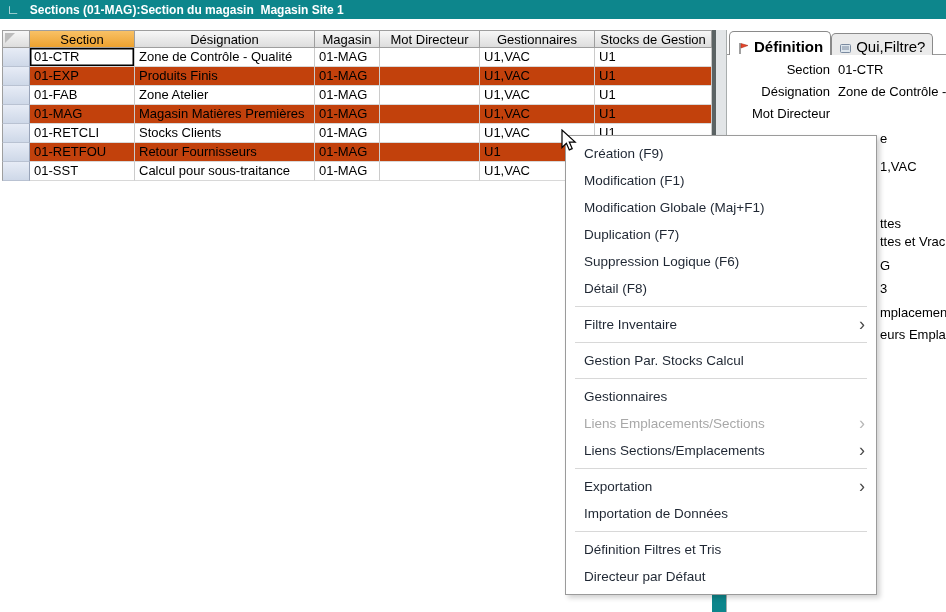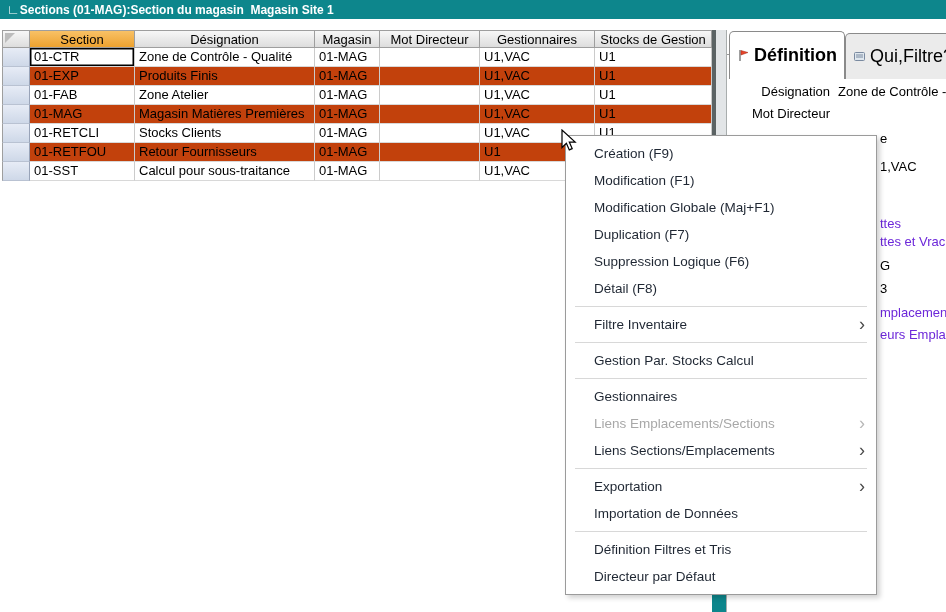--- a/index.html
+++ b/index.html
@@ -6,21 +6,21 @@
   .screen{
     position:relative;width:946px;height:612px;overflow:hidden;background:#fff;
     font-family:"Liberation Sans","DejaVu Sans",sans-serif;color:#000;
   }
   
   .titlebar{
     position:absolute;left:0;top:0;width:946px;height:19px;
     background:#0d868c;color:#fff;display:flex;align-items:center;
   }
   .app-icon{margin-left:7px;font-size:13px;font-weight:bold;line-height:19px;}
-  .title{font-size:12px;font-weight:bold;white-space:pre;}
+  .title{margin-left:10px;font-size:12px;font-weight:bold;white-space:pre;}
   
   .grid{position:absolute;left:2px;top:30px;z-index:1;}
   .header-row,.data-row{
     display:grid;grid-template-columns:28px 105px 180px 65px 100px 115px 117px;
   }
   .header-row{height:18px;}
   .hcell{
     background:linear-gradient(#f7f7f7,#dddddd);
     border-top:1px solid #9e9e9e;border-right:1px solid #9e9e9e;border-bottom:1px solid #9e9e9e;
     font-size:13px;display:flex;align-items:center;justify-content:center;
@@ -48,38 +48,38 @@
   
   .splitter{
     position:absolute;left:712px;top:30px;width:10px;height:582px;z-index:2;
     background:#e2e5e7;border-left:4px solid #5b6364;border-right:1px solid #a8adad;
   }
   .grip{position:absolute;left:-4px;bottom:0;width:14px;height:17px;background:#0d868c;border-top:1px solid #066066;}
   
   .panel{position:absolute;left:724px;top:26px;width:222px;height:586px;background:#fff;z-index:1;}
   .tabs{position:absolute;top:5px;left:5px;display:flex;align-items:flex-end;z-index:3;}
   .tab{
-    height:21px;padding:12px 7px;display:flex;align-items:center;gap:4px;
+    height:21px;padding:0 7px;display:flex;align-items:flex-end;gap:4px;
     border:1px solid #8a8a8a;border-bottom:none;border-radius:5px 5px 0 0;
-    background:#ebebeb;font-size:18px;white-space:nowrap;
+    background:#ebebeb;font-size:15px;white-space:nowrap;
   }
   .tab.active{background:#fff;font-weight:bold;position:relative;z-index:2;height:23px;}
   .tabline{position:absolute;top:28px;left:0;width:100%;border-bottom:1px solid #9a9a9a;}
   .f-label{position:absolute;right:116px;font-size:13px;white-space:nowrap;}
   .f-value{position:absolute;left:114px;font-size:13px;white-space:nowrap;overflow:hidden;max-width:108px;}
   
   .frag{position:absolute;left:880px;font-size:13px;white-space:nowrap;z-index:1;}
-  .frag.muted{color:#6d28d9;}
+  .frag.muted{color:#000000;}
   
   .menu{
     position:absolute;left:565px;top:135px;width:310px;z-index:10;
     background:#fff;border:1px solid #9b9b9b;box-shadow:3px 3px 5px rgba(0,0,0,0.18);
     padding:4px 0;
   }
-  .menu-item{position:relative;height:27px;line-height:27px;padding-left:28px;font-size:13.5px;color:#1f2733;white-space:nowrap;}
+  .menu-item{position:relative;height:27px;line-height:27px;padding-left:18px;font-size:13.5px;color:#1f2733;white-space:nowrap;}
   .menu-item .sub-arrow{position:absolute;right:11px;top:0;line-height:26px;font-size:18px;color:#4a4a4a;}
   .menu-item.disabled{color:#a8a8a8;}
   .menu-item.disabled .sub-arrow{color:#b8b8b8;}
   .menu-sep{height:1px;background:#d8d8d8;margin:4px 9px;}
   
   .cursor{position:absolute;left:561px;top:129px;z-index:20;}
 </style>
 </head>
 <body>
 

